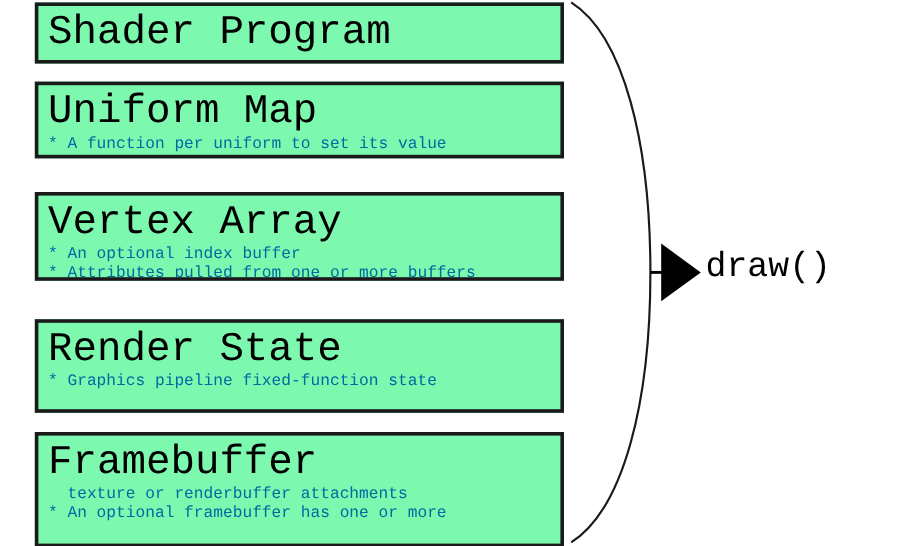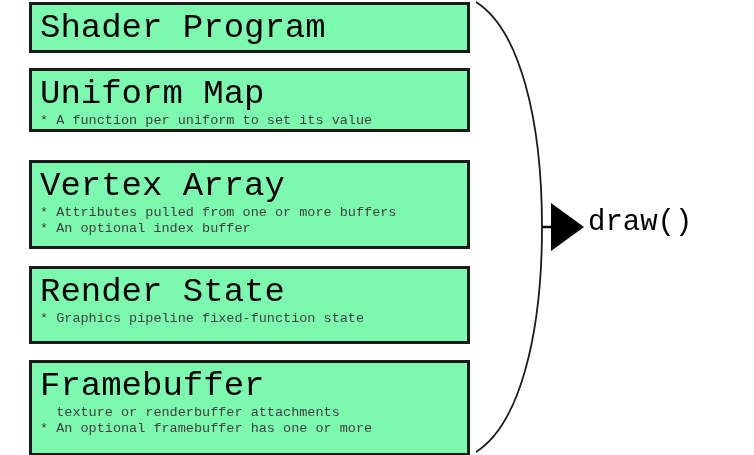--- a/index.html
+++ b/index.html
@@ -44,30 +44,30 @@
   }
 
   .bullets {
     margin: 0;
     padding: 0 0 0 8px;
   }
 
   .bullet {
     font-size: 13.5px;
     line-height: 16px;
-    color: #404040;
+    color: #0369a1;
     white-space: pre;
     margin: 0;
     padding: 0;
   }
 
   
   #box-shader-program   { top: 2px;   height: 51px; }
   #box-uniform-map      { top: 68px;  height: 64px; }
-  #box-vertex-array     { top: 160px; height: 89px; }
+  #box-vertex-array     { top: 160px; height: 74px; }
   #box-render-state     { top: 266px; height: 78px; }
   #box-framebuffer      { top: 360px; height: 96px; }
 
   #brace-layer {
     position: absolute;
     left: 0;
     top: 0;
     width: 754px;
     height: 455px;
     pointer-events: none;
@@ -96,22 +96,22 @@
   <div class="box" id="box-uniform-map">
     <div class="box-title">Uniform Map</div>
     <div class="bullets">
       <div class="bullet">* A function per uniform to set its value</div>
     </div>
   </div>
 
   <div class="box" id="box-vertex-array">
     <div class="box-title">Vertex Array</div>
     <div class="bullets">
+      <div class="bullet">* An optional index buffer</div>
       <div class="bullet">* Attributes pulled from one or more buffers</div>
-      <div class="bullet">* An optional index buffer</div>
     </div>
   </div>
 
   <div class="box" id="box-render-state">
     <div class="box-title">Render State</div>
     <div class="bullets">
       <div class="bullet">* Graphics pipeline fixed-function state</div>
     </div>
   </div>
 

